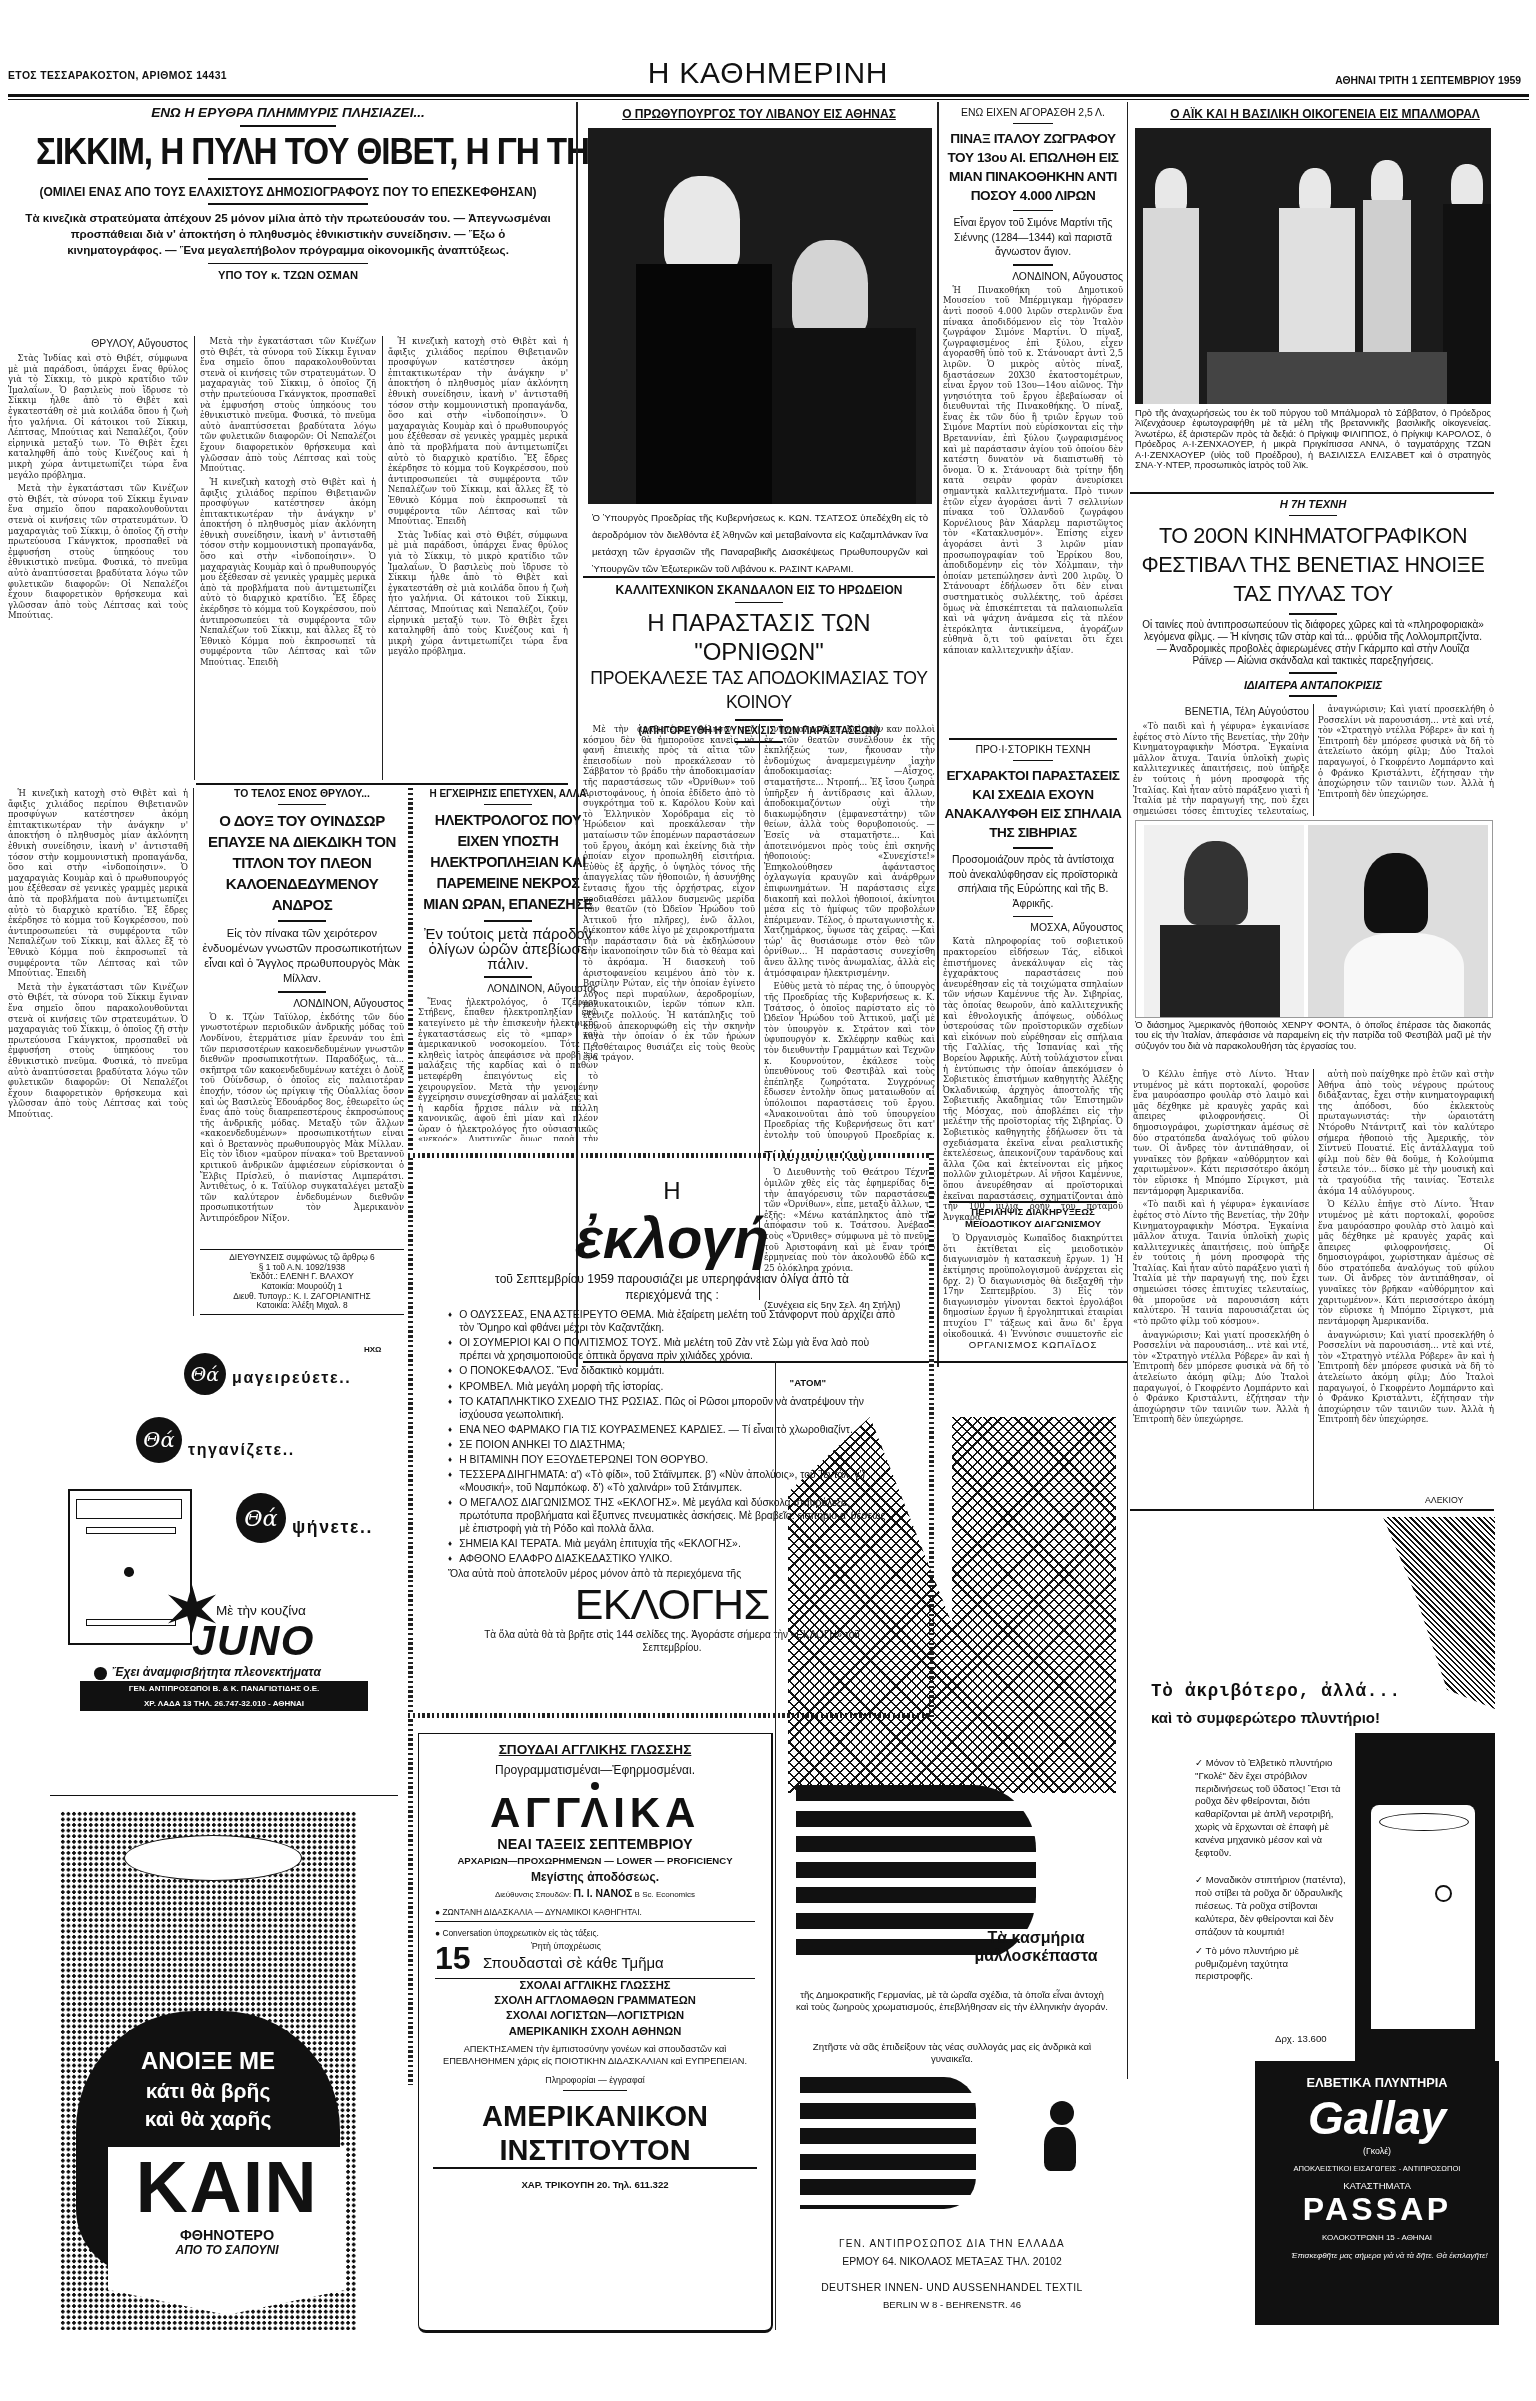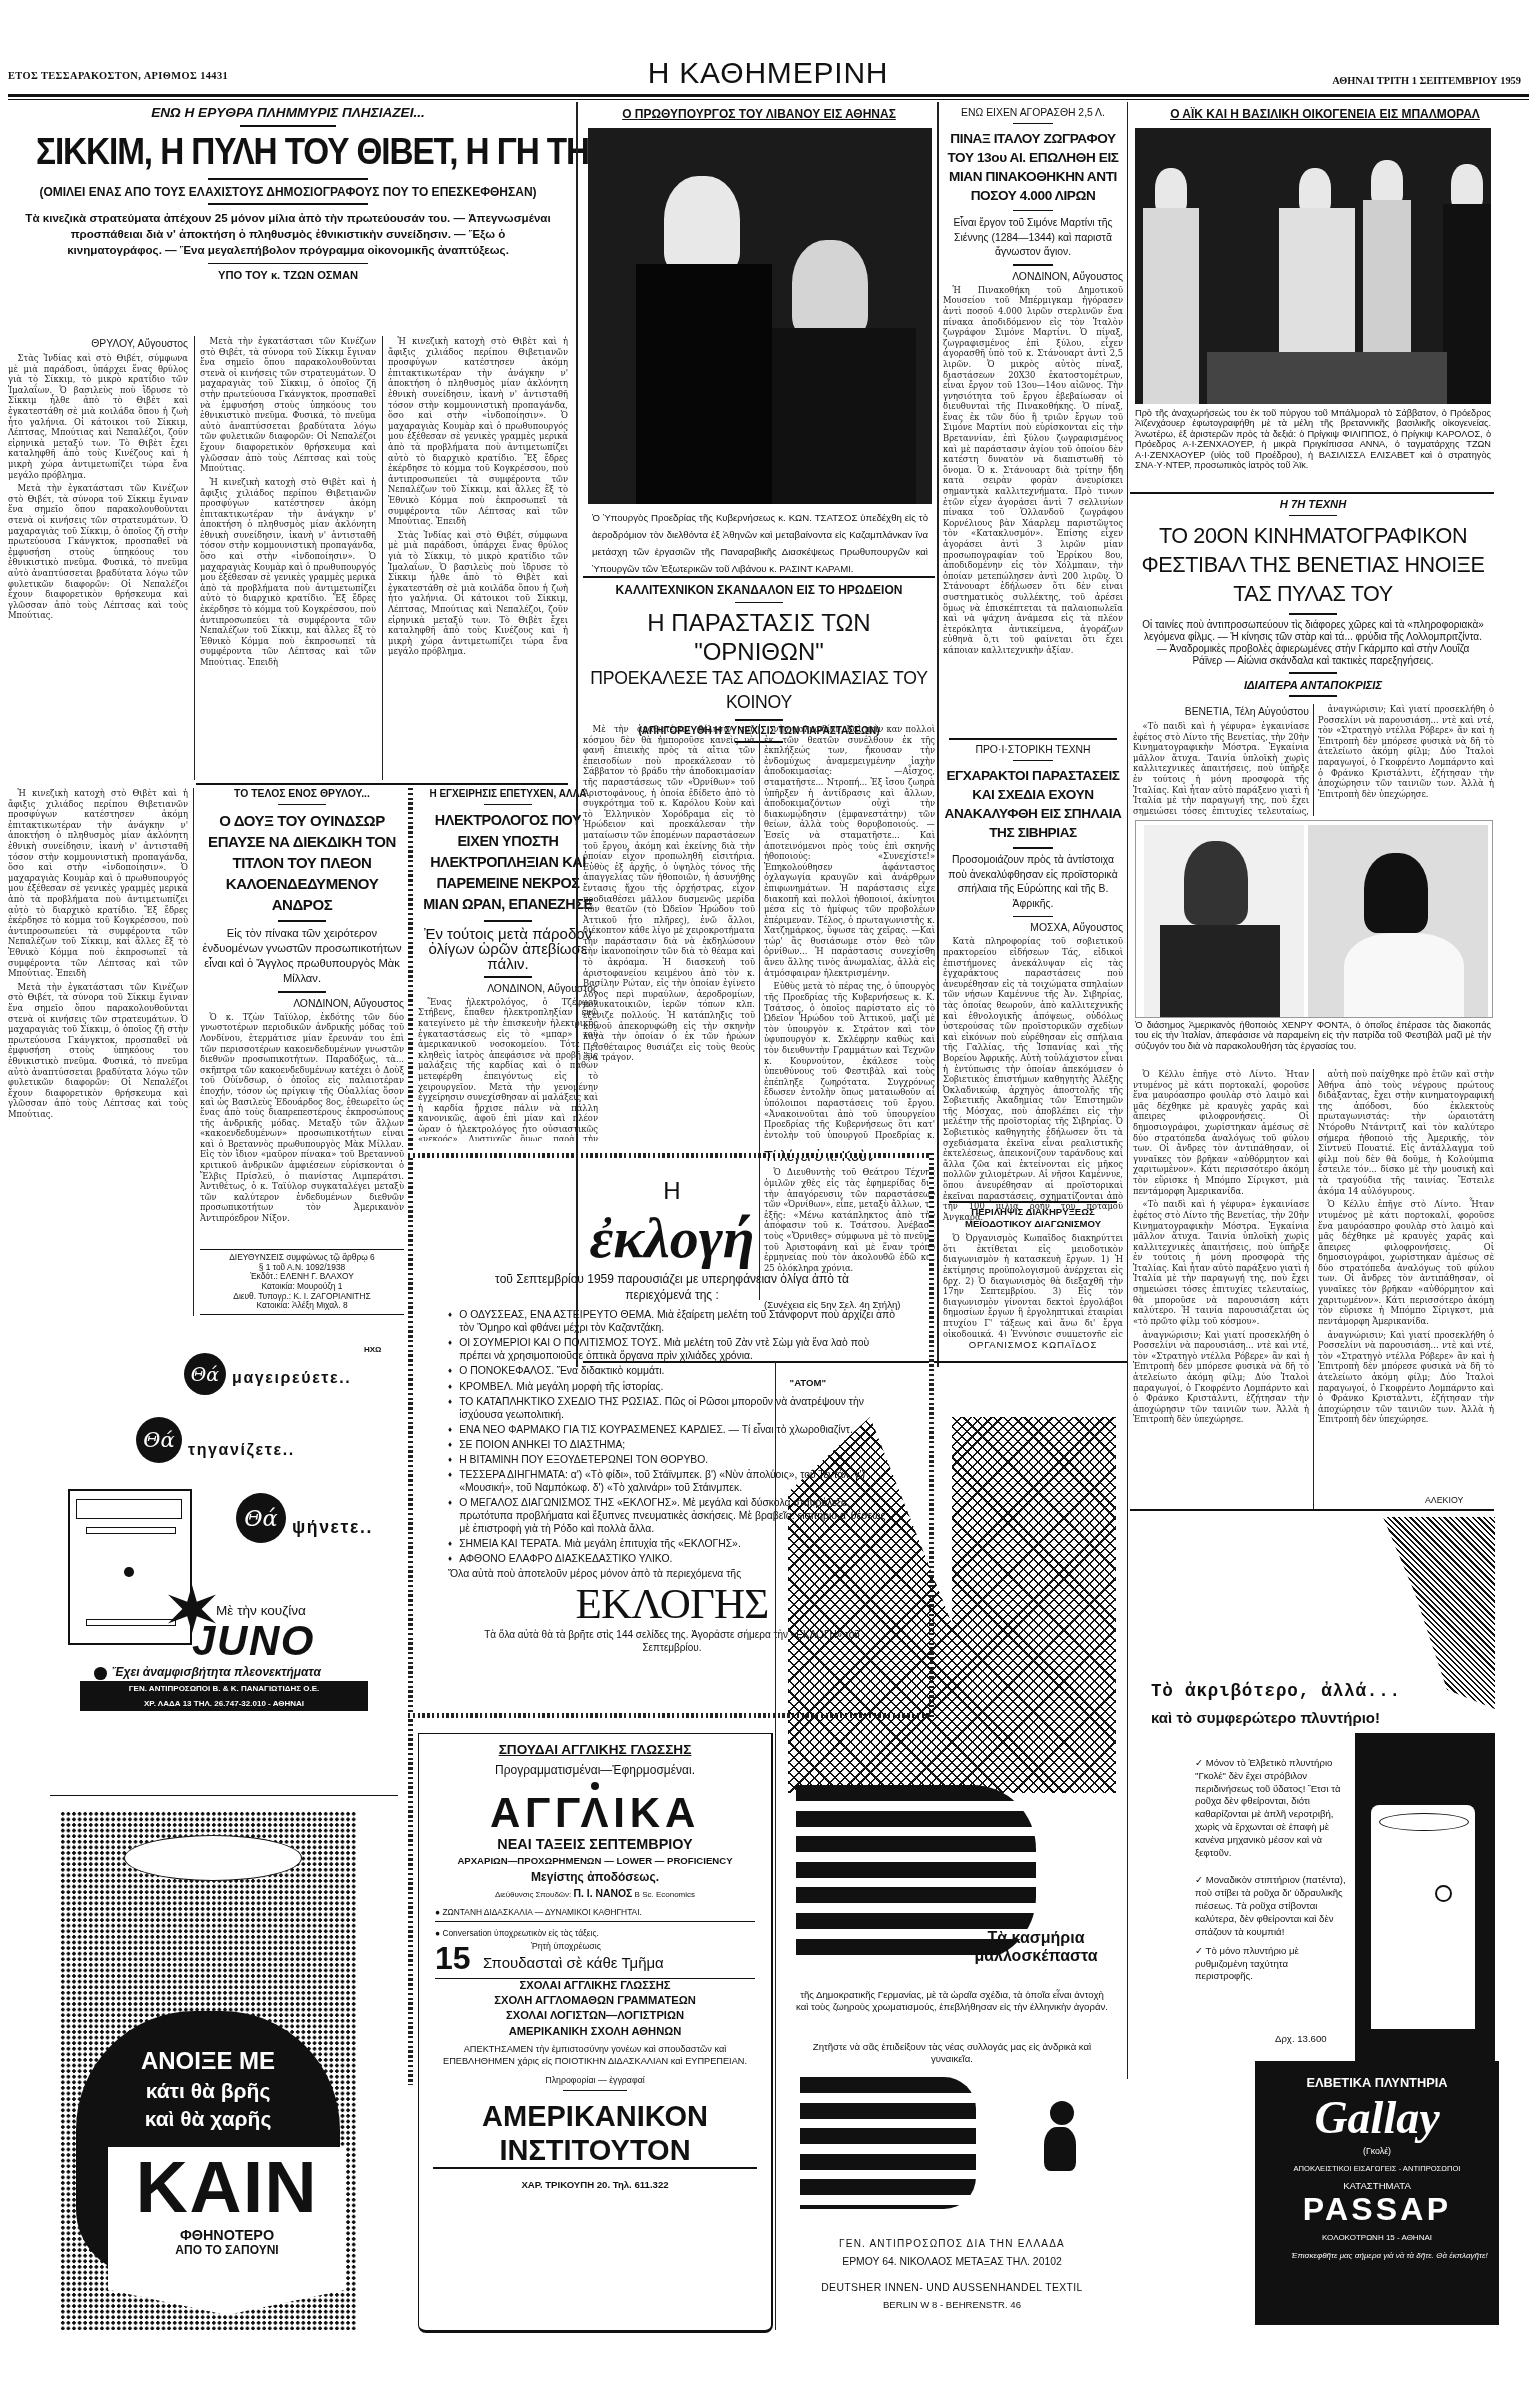--- a/index.html
+++ b/index.html
@@ -1,20 +1,20 @@
 <!DOCTYPE html>
 <html style="font-size:12.8px"><head>
 <meta charset="utf-8">
 <style>
   html,body{margin:0;padding:0;background:#fff;}
   body{width:1537px;height:2401px;position:relative;overflow:hidden;color:#111;font-family:"DejaVu Serif",serif;}
   .abs{position:absolute;}
   .cond{font-family:"Liberation Sans",sans-serif;font-stretch:condensed;}
   .sans{font-family:"Liberation Sans",sans-serif;}
-  .serif{font-family:Liberation Serif, serif;}
+  .serif{font-family:Liberation Sans, sans-serif;}
   .ctr{text-align:center;}
   .b{font-weight:bold;}
   .i{font-style:italic;}
   .rule{position:absolute;background:#111;}
   .body-text{font-family:"DejaVu Serif",serif;font-size:8.4px;line-height:10.6px;text-align:justify;color:#1a1a1a;overflow:hidden;}
   .body-text p{margin:0 0 3.2px 0;text-indent:9.6px;}
   .dateline{text-align:right;font-size:10.4px;font-family:"Liberation Sans",sans-serif;margin:3.2px 0;}
   .photo{position:absolute;background:#1b1b1b;overflow:hidden;}
   .photo .fig{position:absolute;background:#e8e8e8;border-radius:45% 45% 20% 20%;}
   .photo .suit{position:absolute;background:#060606;}
@@ -278,21 +278,21 @@
 
 <div class="abs dotbg" style="left:60px;top:1811px;width:296px;height:519px;">
   <div class="abs" style="left:64px;top:24px;width:176px;height:44px;border-radius:50%;background:#fff;border:1.6px solid #111;"></div>
   <div class="abs" style="left:16px;top:200px;width:264px;height:264px;border-radius:45% 45% 25% 25%;background:#111;"></div>
   <div class="abs sans b ctr" style="left:16px;top:236px;width:264px;font-size:24px;color:#fff;">ΑΝΟΙΞΕ ΜΕ</div>
   <div class="abs sans b ctr" style="left:16px;top:268px;width:264px;font-size:21px;color:#fff;">κάτι θὰ βρῆς</div>
   <div class="abs sans b ctr" style="left:16px;top:296px;width:264px;font-size:21px;color:#fff;">καὶ θὰ χαρῆς</div>
   <div class="abs" style="left:48px;top:336px;width:238px;height:168px;background:#fff;clip-path:polygon(0 0,100% 0,100% 85%,50% 100%,0 85%);">
     <div class="cond b ctr" style="font-size:72px;line-height:80px;letter-spacing:1.6px;">ΚΑΙΝ</div>
     <div class="cond b ctr" style="font-size:14.4px;">ΦΘΗΝΟΤΕΡΟ</div>
-    <div class="cond b ctr" style="font-size:12px;">ΑΠΟ ΤΟ ΣΑΠΟΥΝΙ</div>
+    <div class="cond b ctr" style="font-size:12px;font-style:italic;">ΑΠΟ ΤΟ ΣΑΠΟΥΝΙ</div>
   </div>
 </div>
 
 <div class="wavyh" style="left:408px;top:1153px;width:528px;"></div>
 <div class="abs" style="left:416px;top:1161px;width:512px;height:552px;">
   <div class="hl sans" style="font-size:24px;margin-top:16px;">Η</div>
   <div class="hl serif b i" style="font-size:58px;line-height:66px;">ἐκλογή</div>
   <div class="hl sans" style="font-size:12px;line-height:16px;padding:0 48px;margin-bottom:6.4px;">τοῦ Σεπτεμβρίου 1959 παρουσιάζει με υπερηφάνειαν ὀλίγα ἀπὸ τὰ περιεχόμενά της :</div>
   <ul class="bul" style="padding:0 32px;">
     <li>Ο ΟΔΥΣΣΕΑΣ, ΕΝΑ ΑΣΤΕΙΡΕΥΤΟ ΘΕΜΑ. Μιὰ ἐξαίρετη μελέτη τοῦ Στάνφορντ ποὺ ἀρχίζει ἀπὸ τὸν Ὅμηρο καὶ φθάνει μέχρι τὸν Καζαντζάκη.</li>

